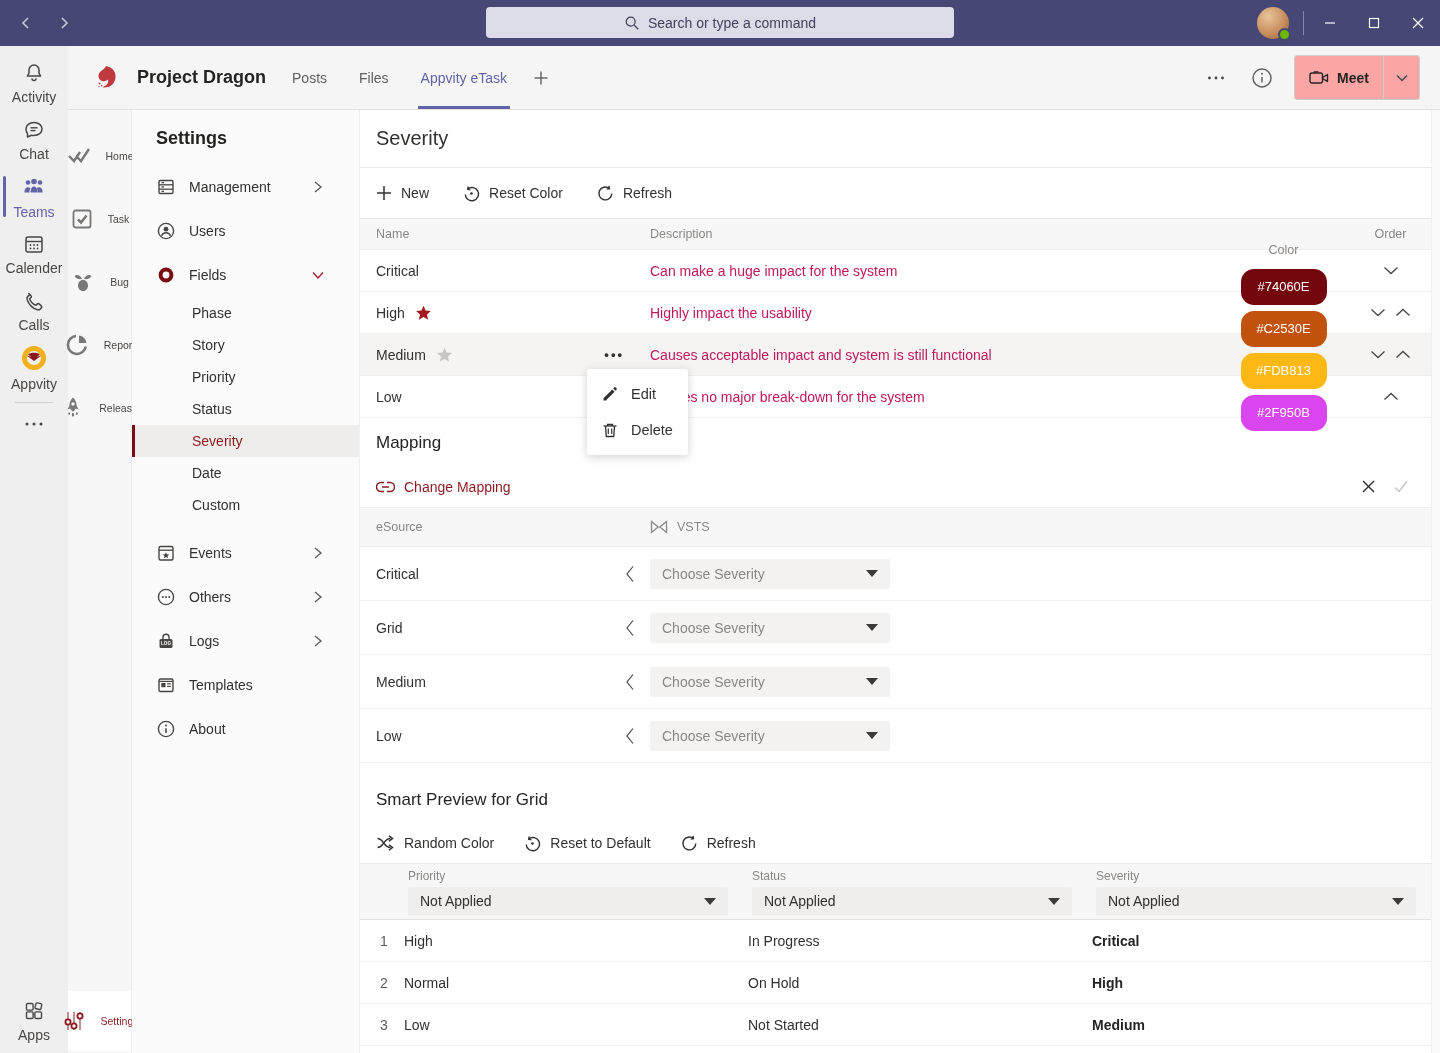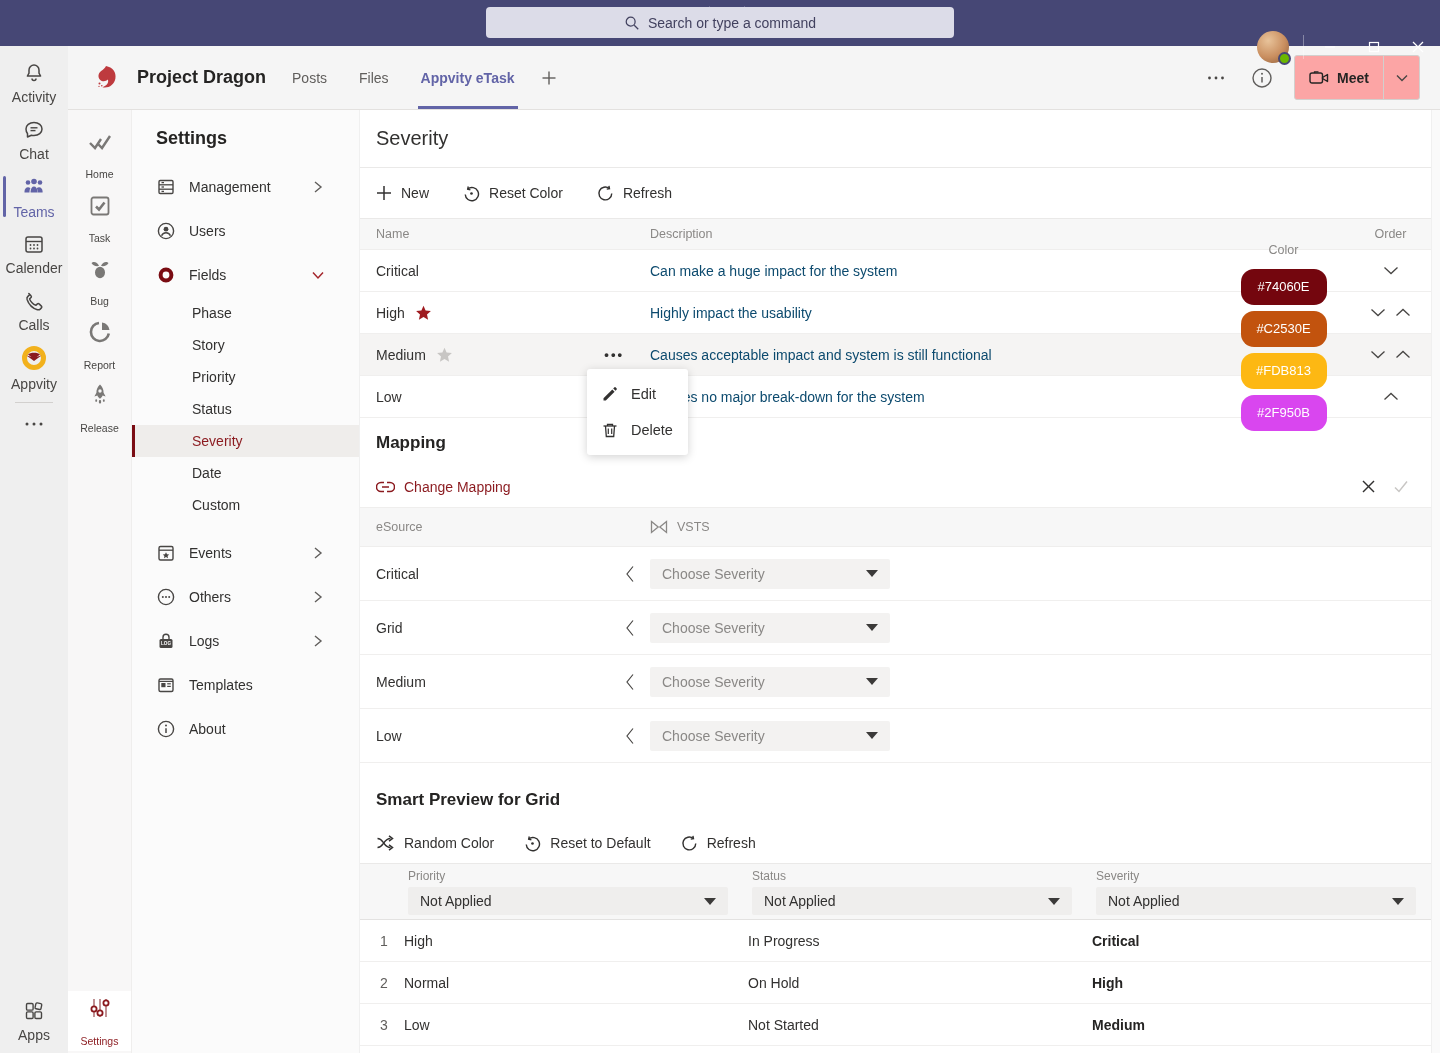--- a/index.html
+++ b/index.html
@@ -1,21 +1,21 @@
 <!DOCTYPE html>
 <html><head>
 <meta charset="utf-8">
 <style>
   * { margin:0; padding:0; box-sizing:border-box; }
   html,body { width:1440px; height:1053px; overflow:hidden; font-family:"Liberation Sans","DejaVu Sans",sans-serif; background:#fff; color:#323130; }
   .icon { display:inline-flex; align-items:center; justify-content:center; flex:none; }
   svg { display:block; }
 
   
-  .titlebar { height:46px; background:#464775; display:flex; align-items:center; position:relative;flex-direction:column; }
+  .titlebar { height:46px; background:#464775; display:flex; align-items:center; position:relative; }
   .nav-arrows { display:flex; gap:14px; margin-left:14px; }
   .nav-arrows .icon { width:24px; height:24px; cursor:pointer; }
   .searchbox { position:absolute; left:50%; top:7px; transform:translateX(-50%); width:468px; height:31px; background:#DCDCE8; border-radius:4px; display:flex; align-items:center; justify-content:center; gap:8px; color:#42415F; font-size:14px; cursor:text; }
   .tb-right { margin-left:auto; display:flex; align-items:center; height:100%; }
   .avatar { width:32px; height:32px; border-radius:50%; position:relative; background:radial-gradient(circle at 35% 30%, #E8C39A 0%, #C98E5F 55%, #8A5B38 100%); margin-right:14px; cursor:pointer; }
   .avatar .presence { position:absolute; right:-2px; bottom:-2px; width:13px; height:13px; border-radius:50%; background:#6BB700; border:2px solid #464775; }
   .tb-divider { width:1px; height:24px; background:rgba(255,255,255,.35); margin-right:4px; }
   .winbtn { width:44px; height:46px; display:flex; align-items:center; justify-content:center; cursor:pointer; }
 
   
@@ -29,33 +29,33 @@
   .rail-apps { margin-top:auto; margin-bottom:4px; }
 
   .right-col { flex:1; display:flex; flex-direction:column; min-width:0; }
 
   
   .app-header { height:64px; background:#F5F5F5; border-bottom:1px solid #E3E1DF; display:flex; align-items:center; flex:none; }
   .team-logo { width:30px; height:30px; margin-left:22px; }
   .team-name { font-size:18px; font-weight:700; color:#252423; margin-left:17px; margin-right:10px; }
   .tabs { display:flex; height:100%; }
   .tab { display:flex; align-items:center; padding:0 3px; margin:0 13px; font-size:14px; color:#605E5C; border-bottom:3px solid transparent; padding-top:3px; cursor:pointer; }
-  .tab.active { color:#6264A7; font-weight:700; border-bottom-color:#6264A7; }
+  .tab.active { color:#6264A7; font-weight:400; border-bottom-color:#6264A7; }
   .add-tab { width:28px; height:28px; margin-left:4px; cursor:pointer; }
   .hdr-right { margin-left:auto; display:flex; align-items:center; gap:18px; margin-right:20px; }
   .hdr-ellipsis, .hdr-info { width:28px; height:28px; cursor:pointer; }
   .meet-btn { display:flex; align-items:stretch; height:45px; background:#fca5a5; border:1px solid #D2D0CE; border-radius:3px; cursor:pointer; }
   .meet-main { display:flex; align-items:center; gap:8px; padding:0 14px; font-size:14px; font-weight:700; color:#252423; }
   .meet-split { width:36px; display:flex; align-items:center; justify-content:center; border-left:1px solid #D2D0CE; }
 
   .content-row { flex:1; display:flex; min-height:0; }
 
   
   .module-rail { width:64px; background:#F8F7F7; border-right:1px solid #EFEEED; display:flex; flex-direction:column; align-items:center; padding-top:14px; flex:none; }
-  .mod-item { width:100%; height:63px; display:flex; flex-direction:column; align-items:center; justify-content:center; gap:14px; color:#484644; font-size:10.5px; cursor:pointer; }
+  .mod-item { width:100%; height:63px; display:flex; align-items:center; justify-content:center; gap:14px; color:#484644; font-size:10.5px; cursor:pointer; }
   .mod-settings { margin-top:auto; margin-bottom:2px; background:#fff; color:#8B1A1F; height:60px; }
 
   
   .settings-nav { width:228px; background:#FBFBFB; border-right:1px solid #F0F0F0; padding-top:18px; flex:none; overflow:hidden; }
   .sn-title { font-size:18px; font-weight:700; color:#252423; padding-left:24px; margin-bottom:16px; }
   .nav-item { height:44px; display:flex; align-items:center; padding:0 18px 0 24px; font-size:14px; color:#323130; cursor:pointer; }
   .nav-item .icon { width:20px; height:20px; margin-right:13px; }
   .nav-chevron { margin-left:auto; }
   .nav-sub { height:32px; display:flex; align-items:center; padding-left:57px; font-size:14px; color:#323130; cursor:pointer; border-left:3px solid transparent; }
   .nav-sub.active { background:#EFEDEB; border-left-color:#7A0C13; color:#8B1A1F; }
@@ -68,31 +68,31 @@
   .tool-btn { display:flex; align-items:center; gap:9px; font-size:14px; color:#323130; cursor:pointer; }
 
   .thead { height:31px; background:#F7F7F7; display:flex; align-items:center; font-size:12.5px; color:#8A8886; border-bottom:1px solid #EFEEED; }
   .col-name { width:290px; padding-left:16px; display:flex; align-items:center; }
   .col-desc { flex:1; display:flex; align-items:center; }
   .col-color { width:115px; display:flex; align-items:center; justify-content:center;margin-top:32px; }
   .col-order { width:99px; display:flex; align-items:center; justify-content:center; gap:9px; }
   .trow { height:42px; display:flex; align-items:center; font-size:14px; border-bottom:1px solid #F0EFEE; }
   .trow.hover { background:#F5F4F3; }
   .row-name { color:#323130; display:flex; align-items:center; gap:10px; }
-  .row-desc { color:#0c4a6e; }
+  .row-desc { color:#be185d; }
   .more-dots { margin-left:auto; margin-right:26px; cursor:pointer; letter-spacing:2px; color:#323130; font-weight:700; font-size:13px; }
   .color-badge { min-width:86px; height:25px; border-radius:13px; color:#fff; font-size:13px; display:flex; align-items:center; justify-content:center; padding:18px 10px; cursor:pointer; }
   .ord-btn { cursor:pointer; display:inline-flex; }
 
   
   .ctx-menu { position:absolute; left:227px; top:259px; width:101px; background:#fff; border-radius:3px; box-shadow:0 2px 10px rgba(0,0,0,.18); padding:7px 0; z-index:10; }
   .ctx-item { height:36px; display:flex; align-items:center; gap:13px; padding-left:15px; font-size:14.5px; color:#323130; cursor:pointer; }
 
   
-  .section-heading { padding:15px 16px 13px; font-size:17px; font-weight:700; color:#252423; }
+  .section-heading { padding:15px 16px 13px; font-size:17px; font-weight:400; color:#252423; }
   .change-row { height:41px; display:flex; align-items:center; padding:0 16px; }
   .change-link { display:flex; align-items:center; gap:9px; color:#8B1A1F; font-size:14px; cursor:pointer; }
   .change-actions { margin-left:auto; display:flex; gap:17px; margin-right:15px; }
   .change-actions .icon { cursor:pointer; }
   .map-head { height:40px; background:#F7F7F7; border-top:1px solid #EFEEED; border-bottom:1px solid #EFEEED; display:flex; align-items:center; font-size:12.5px; color:#8A8886; }
   .mh-esource { width:290px; padding-left:16px; }
   .mh-vsts { display:flex; align-items:center; gap:9px; }
   .map-row { height:54px; display:flex; align-items:center; font-size:14px; border-bottom:1px solid #F0EFEE; }
   .m-name { width:250px; padding-left:16px; color:#323130; }
   .m-chev { width:40px; display:flex; justify-content:center; }

